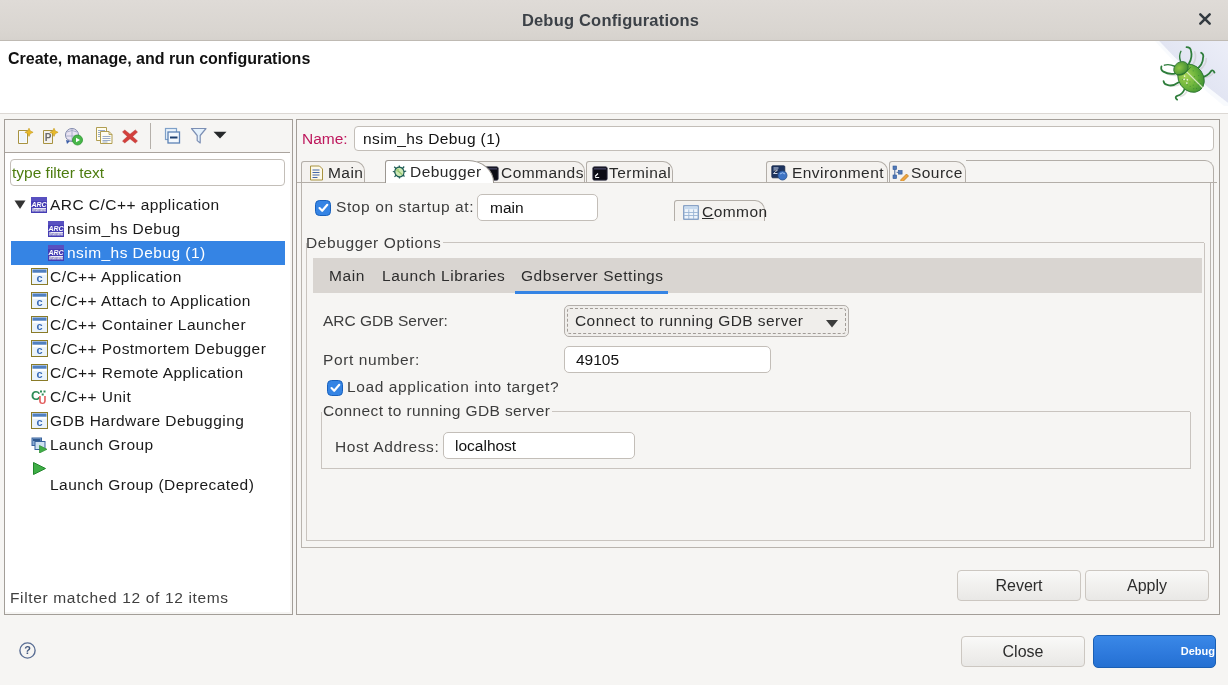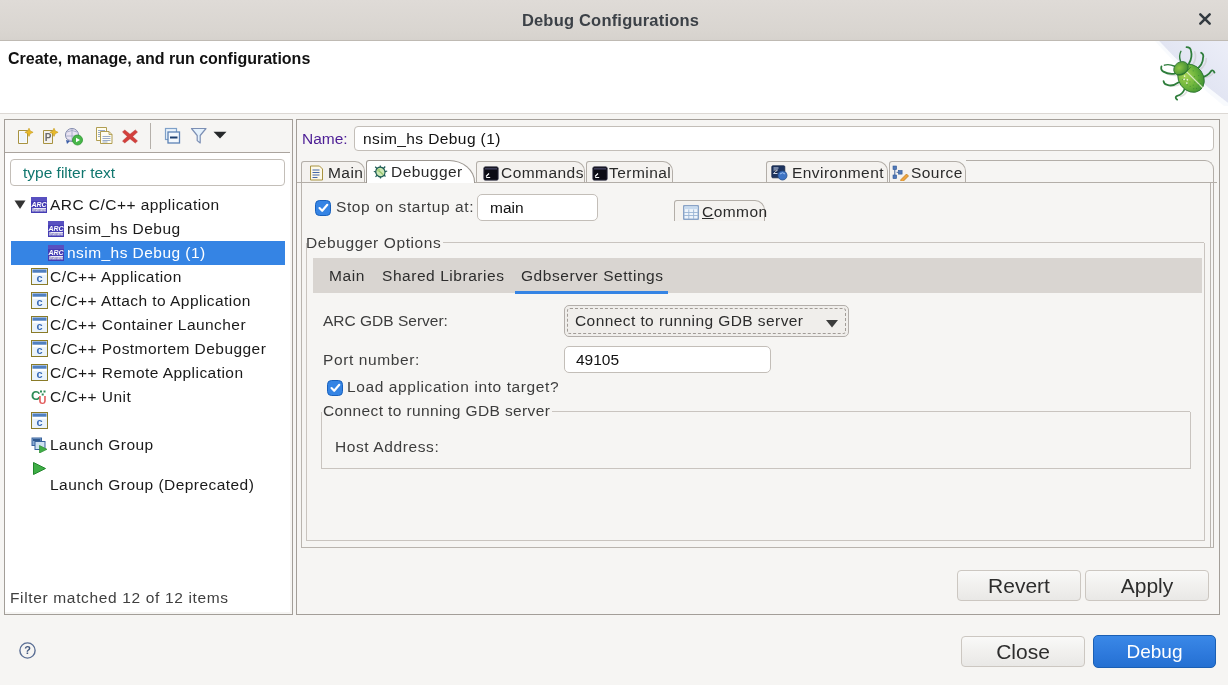--- a/index.html
+++ b/index.html
@@ -12,51 +12,51 @@
   
   #header{left:0;top:41px;width:1228px;height:72px;background:#ffffff;}
   #headtext{left:8px;top:50px;font-weight:bold;font-size:16px;color:#111;letter-spacing:0;}
   
   .panel{border:1px solid #a39e98;background:#f6f5f3;}
   #lpanel{left:4px;top:119px;width:287px;height:494px;}
   #rpanel{left:296px;top:119px;width:922px;height:494px;}
   
   #ltb{left:5px;top:120px;width:285px;height:32px;background:#f6f5f3;border-bottom:1px solid #aaa49e;}
   #lwhite{left:5px;top:153px;width:285px;height:459px;background:#fff;}
-  #filter{left:10px;top:159px;width:275px;height:27px;background:#fff;border:1px solid #c3beb8;border-radius:4px;box-sizing:border-box;line-height:25px;color:#0f766e;font-size:15.5px;padding-left:12px;}
+  #filter{left:10px;top:159px;width:275px;height:27px;background:#fff;border:1px solid #c3beb8;border-radius:4px;box-sizing:border-box;line-height:25px;color:#4d7c0f;font-size:15.5px;padding-left:1px;}
   .trow{left:6px;height:24px;line-height:24px;font-size:15.5px;color:#1a1a1a;white-space:nowrap;letter-spacing:0.45px;}
   #filterres{left:10px;top:589px;font-size:15.5px;color:#3f3f3f;letter-spacing:0.65px;}
   
-  #namelbl{left:302px;top:127px;width:50px;height:24px;line-height:24px;font-size:15.5px;color:#4c1d95;}
+  #namelbl{left:302px;top:127px;width:50px;height:24px;line-height:24px;font-size:15.5px;color:#be185d;}
   #nameinput{left:354px;top:126px;width:860px;height:25px;background:#fff;border:1px solid #c3beb8;border-radius:4px;box-sizing:border-box;line-height:23px;font-size:15.5px;color:#111;padding-left:8px;letter-spacing:0.4px;}
   
   .tab{top:161px;height:21px;box-sizing:border-box;background:#f4f2ef;border:1px solid #b3aea8;border-bottom:none;border-radius:3px 10px 0 0;font-size:15.5px;color:#2a2a2a;line-height:21px;white-space:nowrap;}
   .tab .ticon{display:inline-block;vertical-align:-3px;}
   .tab span{letter-spacing:0.45px;}
   #tabline{left:297px;top:182px;width:920px;height:1px;background:#b3aea8;}
-  .tabactive{background:#fff;border-color:#9c9791;z-index:5;top:160px;height:23px;border-radius:3px 26px 0 0 / 3px 22px 0 0;}
+  .tabactive{background:#fff;border-color:#9c9791;z-index:5;top:160px;height:23px;border-radius:3px 26px 0 0 / 3px 22px 0 0;margin-left:19px;}
   
   .vline{width:1px;background:#b9b4ae;}
   .hline{height:1px;background:#b9b4ae;}
   
   .cb{width:16px;height:16px;background:#3584e4;border-radius:4.5px;border:1px solid #1961bd;box-sizing:border-box;}
   .cb svg{display:block;margin:2px 0 0 1.5px;}
   .lbl{font-size:15.5px;color:#3d3d3d;white-space:nowrap;letter-spacing:0.6px;}
   .tin{background:#fff;border:1px solid #c3beb8;border-radius:5px;box-sizing:border-box;font-size:15.5px;color:#111;white-space:nowrap;}
   
   #subtabbar{left:313px;top:258px;width:889px;height:35px;background:#d9d5d1;}
   .stab{top:258px;height:35px;line-height:35px;font-size:15.5px;color:#2d2d2d;letter-spacing:0.55px;}
   #stabunderline{left:515px;top:291px;width:153px;height:3px;background:#3584e4;}
   
   #combo{left:564px;top:305px;width:285px;height:32px;background:#f0eeeb;border:1px solid #b3aeaa;border-radius:5px;box-sizing:border-box;}
   #combo .inner{position:absolute;left:2px;top:2px;right:2px;bottom:2px;border:1px dashed #a19c97;border-radius:3px;}
   #combotext{left:575px;top:305px;height:32px;line-height:32px;font-size:15.5px;color:#2d2d2d;letter-spacing:0.42px;}
   
-  .btn{box-sizing:border-box;background:linear-gradient(180deg,#f9f9f8 0%,#f1f0ee 50%,#e9e8e6 100%);border:1px solid #ccc7c1;border-radius:4px;font-size:21px;color:#2d2d2d;text-align:center;}
-  .btnblue{box-sizing:border-box;background:linear-gradient(180deg,#3a88e7 0%,#2d79dc 60%,#2470d2 100%);border:1px solid #1a5fb4;border-radius:5px;font-size:19px;color:#fff;text-align:center;}
+  .btn{box-sizing:border-box;background:linear-gradient(180deg,#f9f9f8 0%,#f1f0ee 50%,#e9e8e6 100%);border:1px solid #ccc7c1;border-radius:4px;font-size:16px;color:#2d2d2d;text-align:center;}
+  .btnblue{box-sizing:border-box;background:linear-gradient(180deg,#3a88e7 0%,#2d79dc 60%,#2470d2 100%);border:1px solid #1a5fb4;border-radius:5px;font-size:11px;color:#fff;text-align:right;font-weight:bold;}
 </style>
 </head>
 <body>
 <div id="page">
 
   <div class="abs" id="titlebar"></div>
   <div class="abs" id="title">Debug Configurations</div>
   <svg class="abs" style="left:1197px;top:11px" width="16" height="16" viewBox="0 0 16 16">
       <path d="M3.3 3.3 L12.7 12.7 M12.7 3.3 L3.3 12.7" stroke="#333a40" stroke-width="2.5" stroke-linecap="round"></path>
     </svg>
@@ -167,21 +167,21 @@
   <div class="abs tin" style="left:477px;top:194px;width:121px;height:27px;line-height:25px;padding-left:12px;">main</div>
 
   <div class="abs lbl" style="left:306px;top:234px;">Debugger Options</div>
   <div class="abs hline" style="left:443px;top:242px;width:761px;background:#c9c4bf;"></div>
   <div class="abs vline" style="left:306px;top:243px;height:297px;background:#c9c4bf;"></div>
   <div class="abs vline" style="left:1204px;top:243px;height:297px;background:#c9c4bf;"></div>
   <div class="abs hline" style="left:306px;top:540px;width:899px;background:#c9c4bf;"></div>
 
   <div class="abs" id="subtabbar"></div>
   <div class="abs stab" style="left:329px;">Main</div>
-  <div class="abs stab" style="left:382px;">Shared Libraries</div>
+  <div class="abs stab" style="left:382px;">Launch Libraries</div>
   <div class="abs stab" style="left:521px;">Gdbserver Settings</div>
   <div class="abs" id="stabunderline"></div>
 
   <div class="abs lbl" style="left:323px;top:312px;letter-spacing:0;">ARC GDB Server:</div>
   <div class="abs" id="combo">
       <div class="inner"></div>
     </div>
   <div class="abs" id="combotext">Connect to running GDB server</div>
   <svg class="abs" style="left:825px;top:319px;" width="14" height="9" viewBox="0 0 14 9">
       <path d="M1 1 L13 1 L7 8.4 Z" fill="#3c3c3c"></path>
@@ -196,20 +196,21 @@
       </svg>
     </div>
   <div class="abs lbl" style="left:347px;top:379px;height:16px;line-height:16px;">Load application into target?</div>
 
   <div class="abs lbl" style="left:323px;top:402px;letter-spacing:0.38px;">Connect to running GDB server</div>
   <div class="abs hline" style="left:552px;top:411px;width:638px;background:#c9c4bf;"></div>
   <div class="abs vline" style="left:321px;top:412px;height:56px;background:#c9c4bf;"></div>
   <div class="abs vline" style="left:1190px;top:412px;height:56px;background:#c9c4bf;"></div>
   <div class="abs hline" style="left:321px;top:468px;width:870px;background:#c9c4bf;"></div>
   <div class="abs lbl" style="left:335px;top:438px;">Host Address:</div>
+  <div class="abs tin" style="left:443px;top:432px;width:192px;height:27px;line-height:25px;padding-left:11px;">localhost</div>
 
   <div class="abs btn" style="left:957px;top:570px;width:124px;height:31px;line-height:29px;">Revert</div>
   <div class="abs btn" style="left:1085px;top:570px;width:124px;height:31px;line-height:29px;">Apply</div>
 
   <svg class="abs" style="left:19px;top:642px;" width="17" height="17" viewBox="0 0 17 17">
     <circle cx="8.5" cy="8.5" r="7.6" fill="none" stroke="#5a6e94" stroke-width="1.4"></circle>
     <text x="8.5" y="12.2" text-anchor="middle" font-size="11" font-weight="bold" fill="#44597e" font-family="Liberation Sans">?</text>
   </svg>
   <div class="abs btn" style="left:961px;top:636px;width:124px;height:31px;line-height:29px;">Close</div>
   <div class="abs btnblue" style="left:1093px;top:635px;width:123px;height:33px;line-height:31px;">Debug</div>
@@ -322,20 +323,21 @@
       <rect x="12.5" y="2.5" width="2" height="2" fill="#2e8b57"></rect>
   <rect x="10.7" y="5.5" width="2" height="2" fill="#2e8b57"></rect>
  </svg>
     <div class="abs trow" style="left:50px;top:385px;">C/C++ Unit</div>
     <svg class="abs" style="left:31px;top:412px" width="17" height="17" viewBox="0 0 17 17">
   <rect x="0.5" y="0.5" width="16" height="16" fill="#eaf3fb" stroke="#8a7b28"></rect>
   <rect x="1.5" y="1.5" width="14" height="3.2" fill="#4f7fc0"></rect>
   <rect x="1.5" y="5" width="14" height="1.8" fill="#ffffff"></rect>
   <text x="8.5" y="14" text-anchor="middle" font-size="11" font-weight="bold" fill="#3a6cb8" font-family="Liberation Sans">c</text>
  </svg>
+    <div class="abs trow" style="left:50px;top:409px;">GDB Hardware Debugging</div>
     <svg class="abs" style="left:31px;top:436px" width="17" height="17" viewBox="0 0 17 17">
   <rect x="1" y="2" width="9.5" height="7.5" fill="#89abd3" stroke="#38639c"></rect>
   <rect x="2" y="3" width="7.5" height="2" fill="#30598f"></rect>
   <rect x="4" y="5.5" width="10" height="8" fill="#cfe2f2" stroke="#38639c"></rect>
   <path d="M8.5 9.5 l7.5 3.8 -7.5 3.7 z" fill="#3fae46" stroke="#2f8d35" stroke-width="0.7"></path>
  </svg>
     <div class="abs trow" style="left:50px;top:433px;">Launch Group</div>
     <svg class="abs" style="left:31px;top:460px" width="17" height="17" viewBox="0 0 17 17">
   <path d="M2.5 2.5 L14.5 8.5 L2.5 14.5 Z" fill="#3fae46" stroke="#21872c" stroke-width="1"></path>
  </svg>

